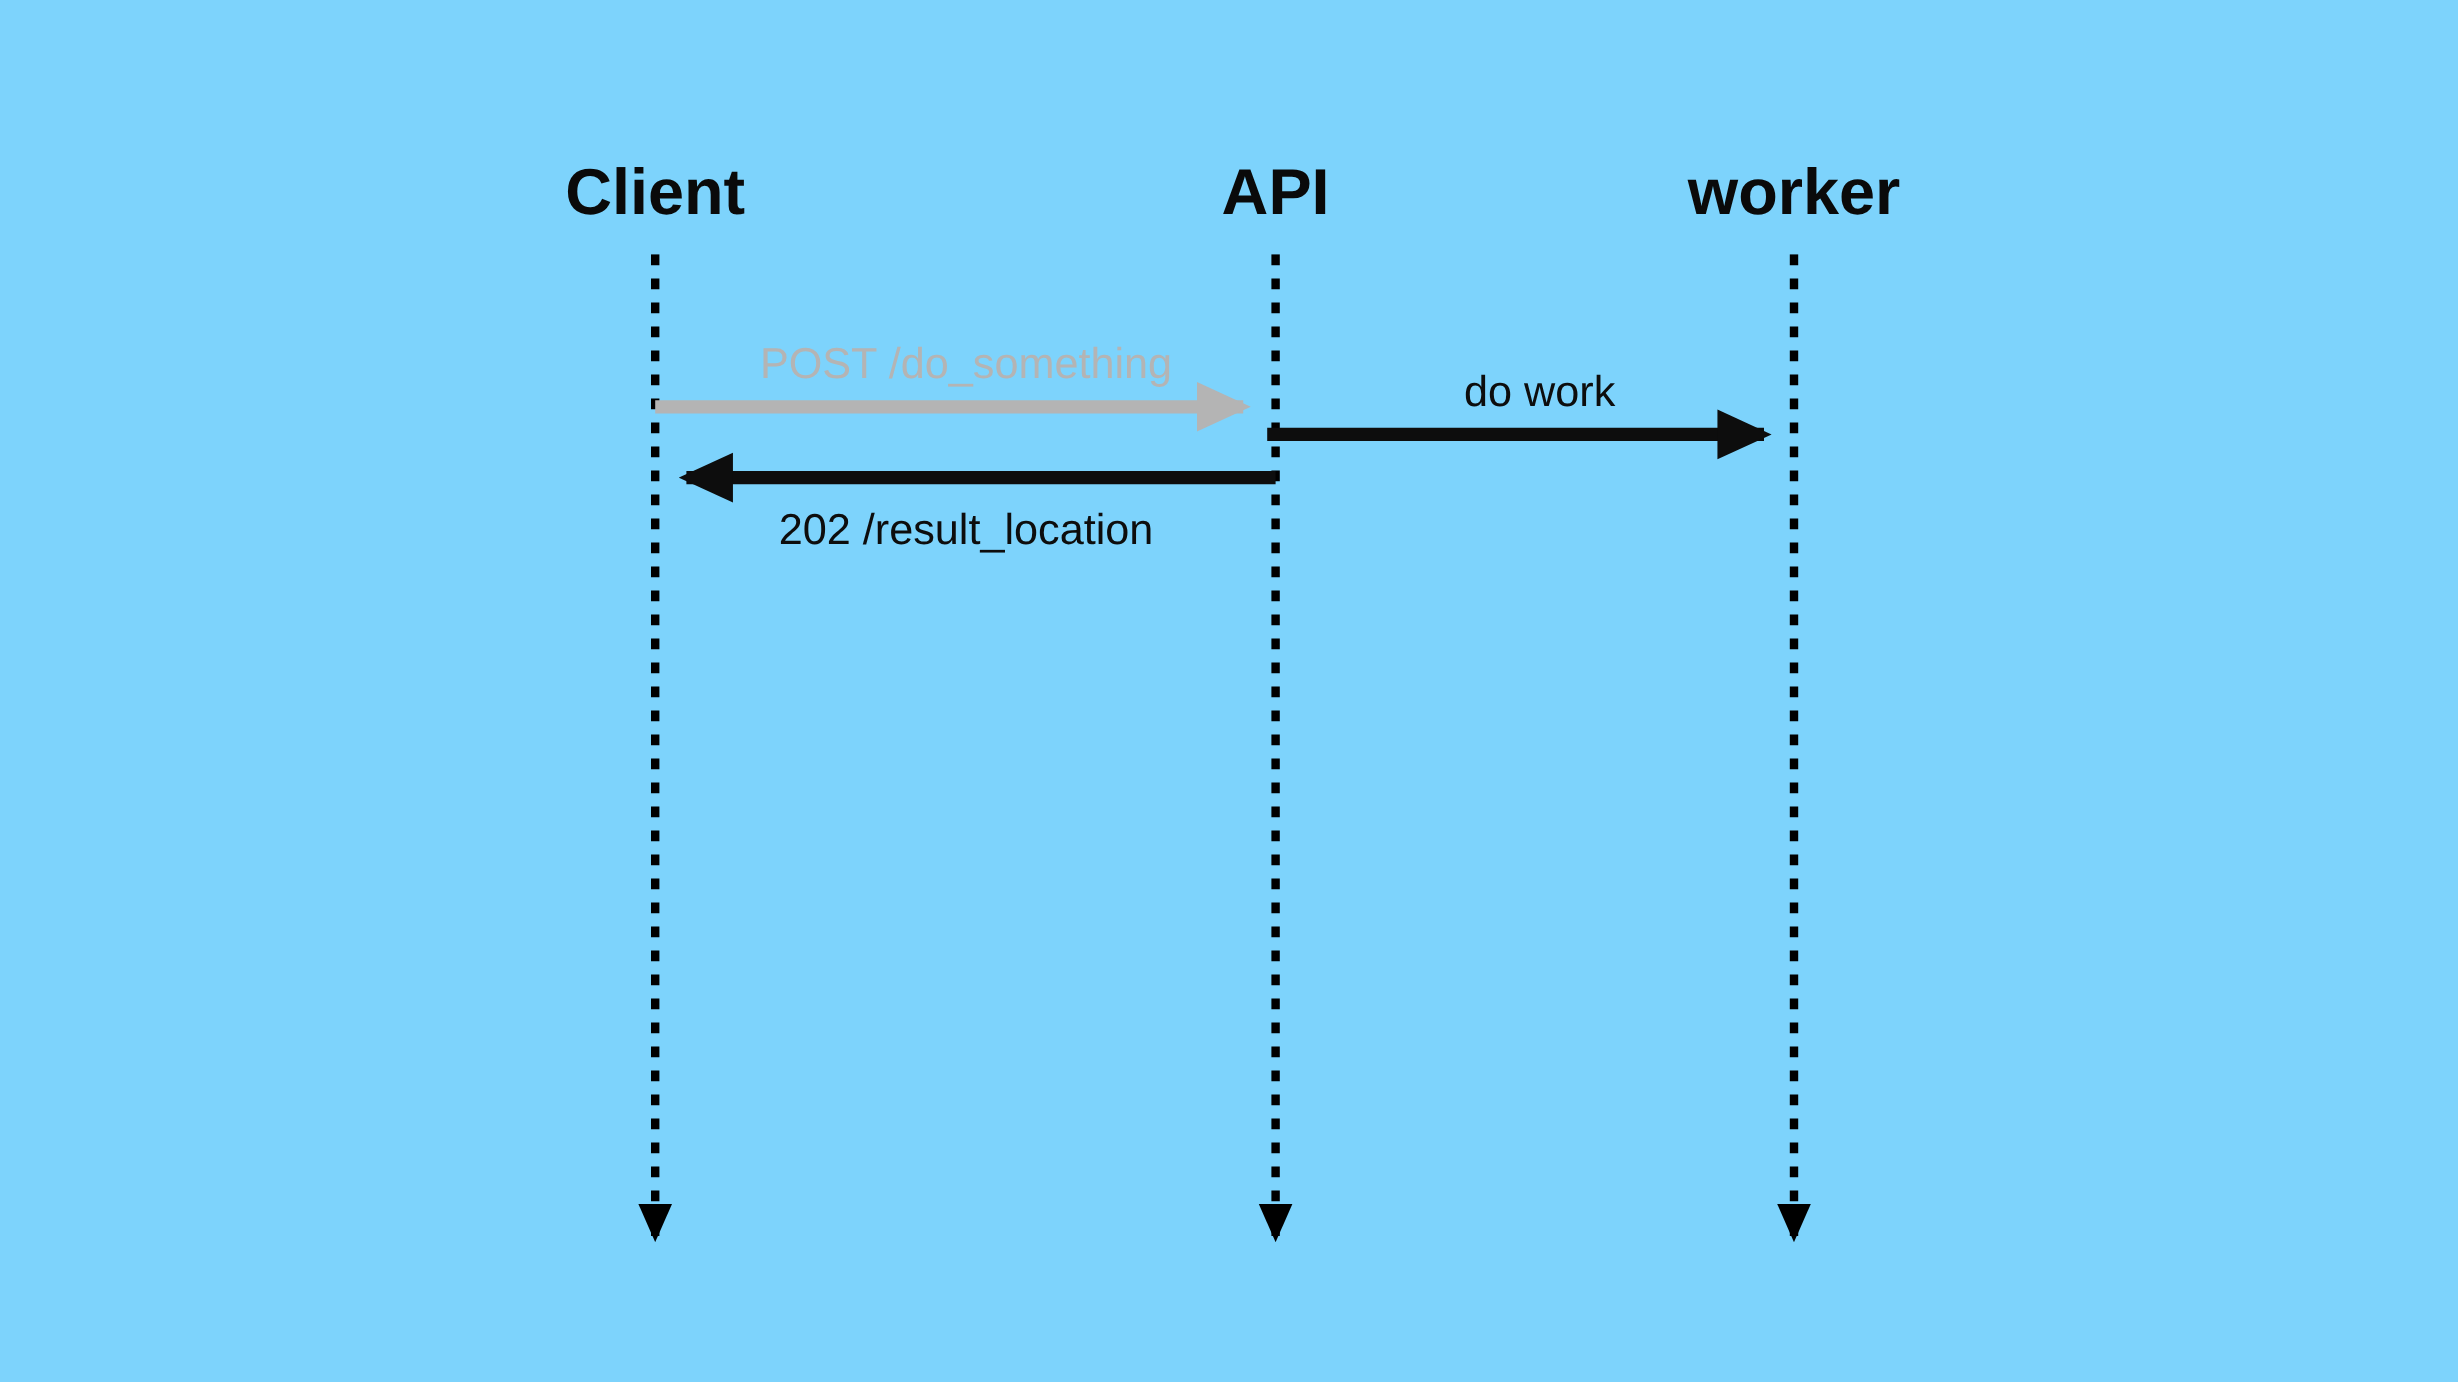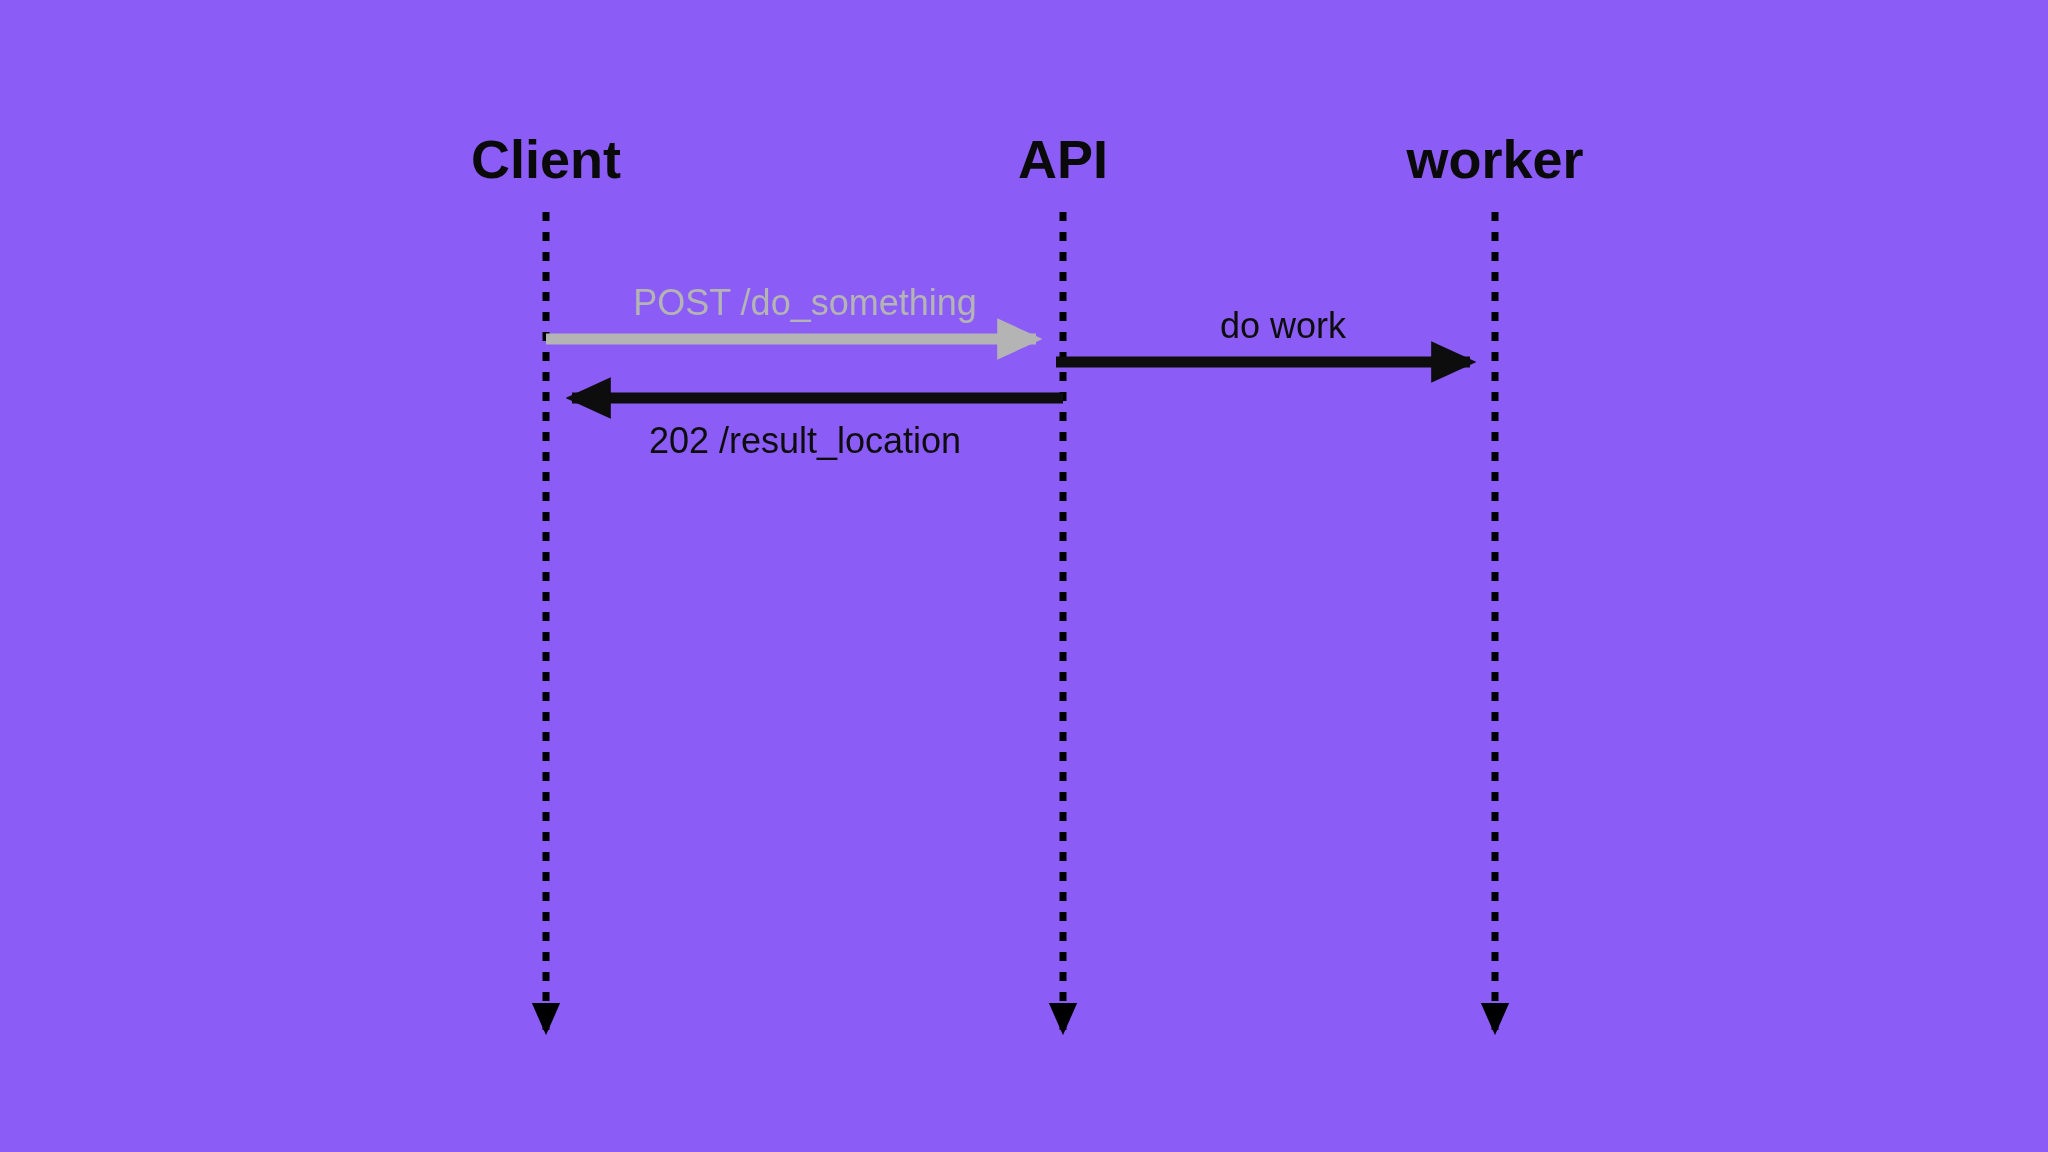--- a/index.html
+++ b/index.html
@@ -5,21 +5,21 @@
 <style>
   html, body {
     margin: 0;
     padding: 0;
     background: #ffffff;
   }
   #canvas {
     position: relative;
     width: 2048px;
     height: 1152px;
-    background: #8b5cf6;
+    background: #7dd3fc;
     overflow: hidden;
     font-family: "Liberation Sans", sans-serif;
   }
   svg#diagram {
     position: absolute;
     left: 0;
     top: 0;
     width: 2048px;
     height: 1152px;
     display: block;

